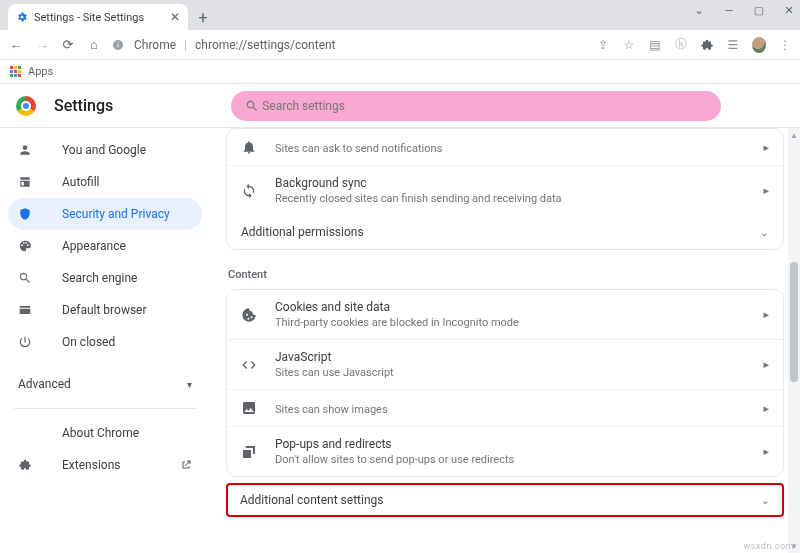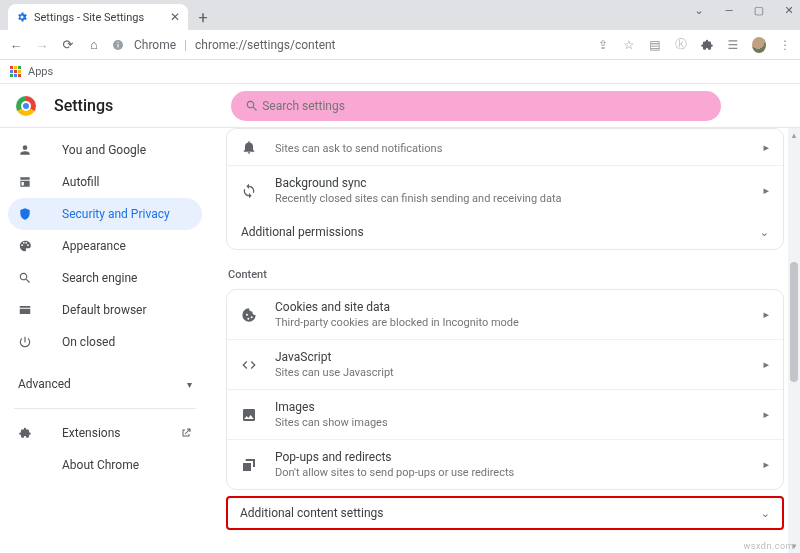--- a/index.html
+++ b/index.html
@@ -221,36 +221,36 @@
       <span>On closed</span>
     </div>
 
     <div class="advanced">
       <span>Advanced</span>
       <span class="chev">▾</span>
     </div>
     <hr class="sidedivider">
     <div class="bottomnav">
       <div class="navitem">
+        <span class="nicon"><span class="chromelogo" style="width:14px;height:14px"></span></span>
+        <span>About Chrome</span>
+      </div>
+      <div class="navitem">
         <span class="nicon">
             <svg viewBox="0 0 24 24" width="14" height="14">
               <path fill="currentColor" d="M20 11h-1V8a2 2 0 0 0-2-2h-3V5a2 2 0 1 0-4 0v1H7a2 2 0 0 0-2 2v3H4a2 2 0 1 0 0 4h1v3a2 2 0 0 0 2 2h3v-1a2 2 0 1 1 4 0v1h3a2 2 0 0 0 2-2v-3h1a2 2 0 1 0 0-4Z"></path>
             </svg>
           </span>
         <span>Extensions</span>
         <span class="ext">
             <svg viewBox="0 0 24 24" width="12" height="12">
               <path fill="currentColor" d="M14 3h7v7h-2V6.4l-8.3 8.3-1.4-1.4L17.6 5H14Zm-9 2h5v2H7v10h10v-3h2v5H5Z"></path>
             </svg>
           </span>
       </div>
-      <div class="navitem">
-        <span class="nicon"><span class="chromelogo" style="width:14px;height:14px"></span></span>
-        <span>About Chrome</span>
-      </div>
     </div>
   </div>
 
   <div class="content">
     <div class="panel">
       <div class="row">
         <span class="ricon">
             <svg viewBox="0 0 24 24" width="16" height="16">
               <path fill="#5f6368" d="M12 22a2 2 0 0 0 2-2h-4a2 2 0 0 0 2 2Zm6-6V11a6 6 0 0 0-5-5.9V4a1 1 0 0 0-2 0v1.1A6 6 0 0 0 6 11v5l-2 2v1h16v-1Z"></path>
             </svg>
@@ -305,21 +305,20 @@
         </div>
         <span class="rcaret">▸</span>
       </div>
       <div class="row">
         <span class="ricon">
             <svg viewBox="0 0 24 24" width="16" height="16">
               <path fill="#5f6368" d="M21 19V5a2 2 0 0 0-2-2H5a2 2 0 0 0-2 2v14a2 2 0 0 0 2 2h14a2 2 0 0 0 2-2ZM8.5 13.5l2.5 3 3.5-4.5L19 18H5Z"></path>
             </svg>
           </span>
         <div class="rtext">
-          <div class="rtitle">Images</div>
           <div class="rsub">Sites can show images</div>
         </div>
         <span class="rcaret">▸</span>
       </div>
       <div class="row">
         <span class="ricon">
             <svg viewBox="0 0 24 24" width="16" height="16">
               <path fill="#5f6368" d="M3 9h12v12H3Zm4-6h14v12h-3V6H7Z"></path>
             </svg>
           </span>

